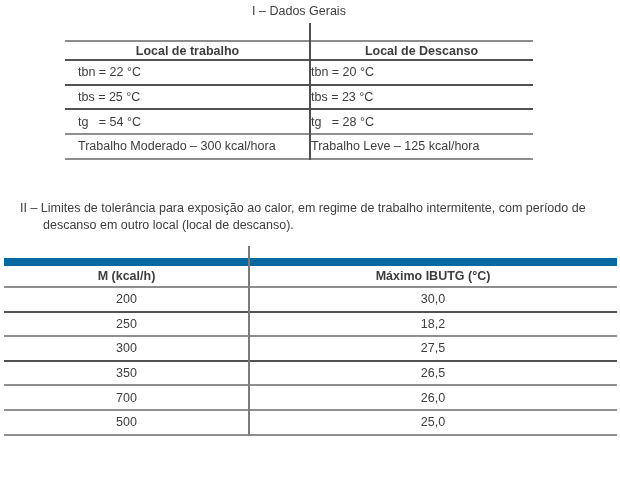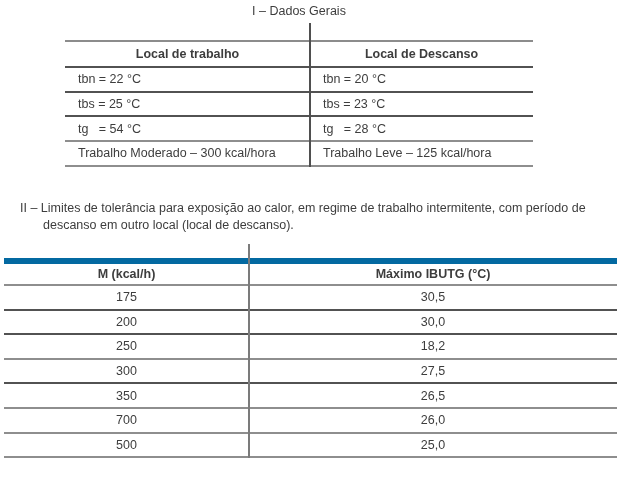--- a/index.html
+++ b/index.html
@@ -21,36 +21,36 @@
   }
   .table1{
     left:65px;top:40px;width:468px;
     border-top:2px solid #8c8c8c;
   }
   .table1 .row{
     display:grid;
     grid-template-columns:245px 1fr;
     box-sizing:border-box;
   }
-  .table1 .row.hdr{height:26px;}
+  .table1 .row.hdr{height:19px;}
   .table1 .row.data{height:24.7px;}
   .t1-div{
     left:244px;top:-19px;width:2px;height:calc(100% + 19px);
     background:#4f4f4f;
   }
 
   
   .sec2-text{
     left:20px;top:200px;width:608px;
     line-height:17px;
   }
   .sec2-line2{display:block;margin-left:23px;}
   .table2{
     left:4px;top:258px;width:613px;
-    border-top:6px solid #0369a1;
+    border-top:8px solid #0369a1;
   }
   .table2 .row{
     display:grid;
     grid-template-columns:245px 1fr;
     box-sizing:border-box;
   }
   .table2 .row.hdr{height:22px;}
   .table2 .row.data{height:24.6px;}
   .t2-div{
     left:244px;top:-20px;width:2px;height:calc(100% + 20px);
@@ -59,21 +59,21 @@
 
   
   .cell{
     display:flex;align-items:center;
     white-space:pre-wrap;
     overflow:hidden;
   }
   .cell.ctr{justify-content:center;}
   .cell.bold{font-weight:bold;}
   .table1 .cell.lpad{padding-left:13px;}
-  .table1 .cell.rpad{padding-left:13px;}
+  .table1 .cell.rpad{padding-left:1px;}
 
   
   .bd{border-bottom:2px solid #525252;}
   .bg{border-bottom:2px solid #8e8e8e;}
 </style>
 </head>
 <body>
 
 <div class="abs t1-title">I – Dados Gerais</div>
 
@@ -112,24 +112,20 @@
 </div>
 
 <div class="abs table2">
   <div class="abs t2-div"></div>
 
   <div class="row hdr">
     <div class="cell ctr bold bg">M (kcal/h)</div>
     <div class="cell ctr bold bg">Máximo IBUTG (°C)</div>
   </div>
 
-  <div class="row data">
-    <div class="cell ctr bd">175</div>
-    <div class="cell ctr bd">30,5</div>
-  </div>
 
   <div class="row data">
     <div class="cell ctr bd">200</div>
     <div class="cell ctr bd">30,0</div>
   </div>
 
   <div class="row data">
     <div class="cell ctr bg">250</div>
     <div class="cell ctr bg">18,2</div>
   </div>

